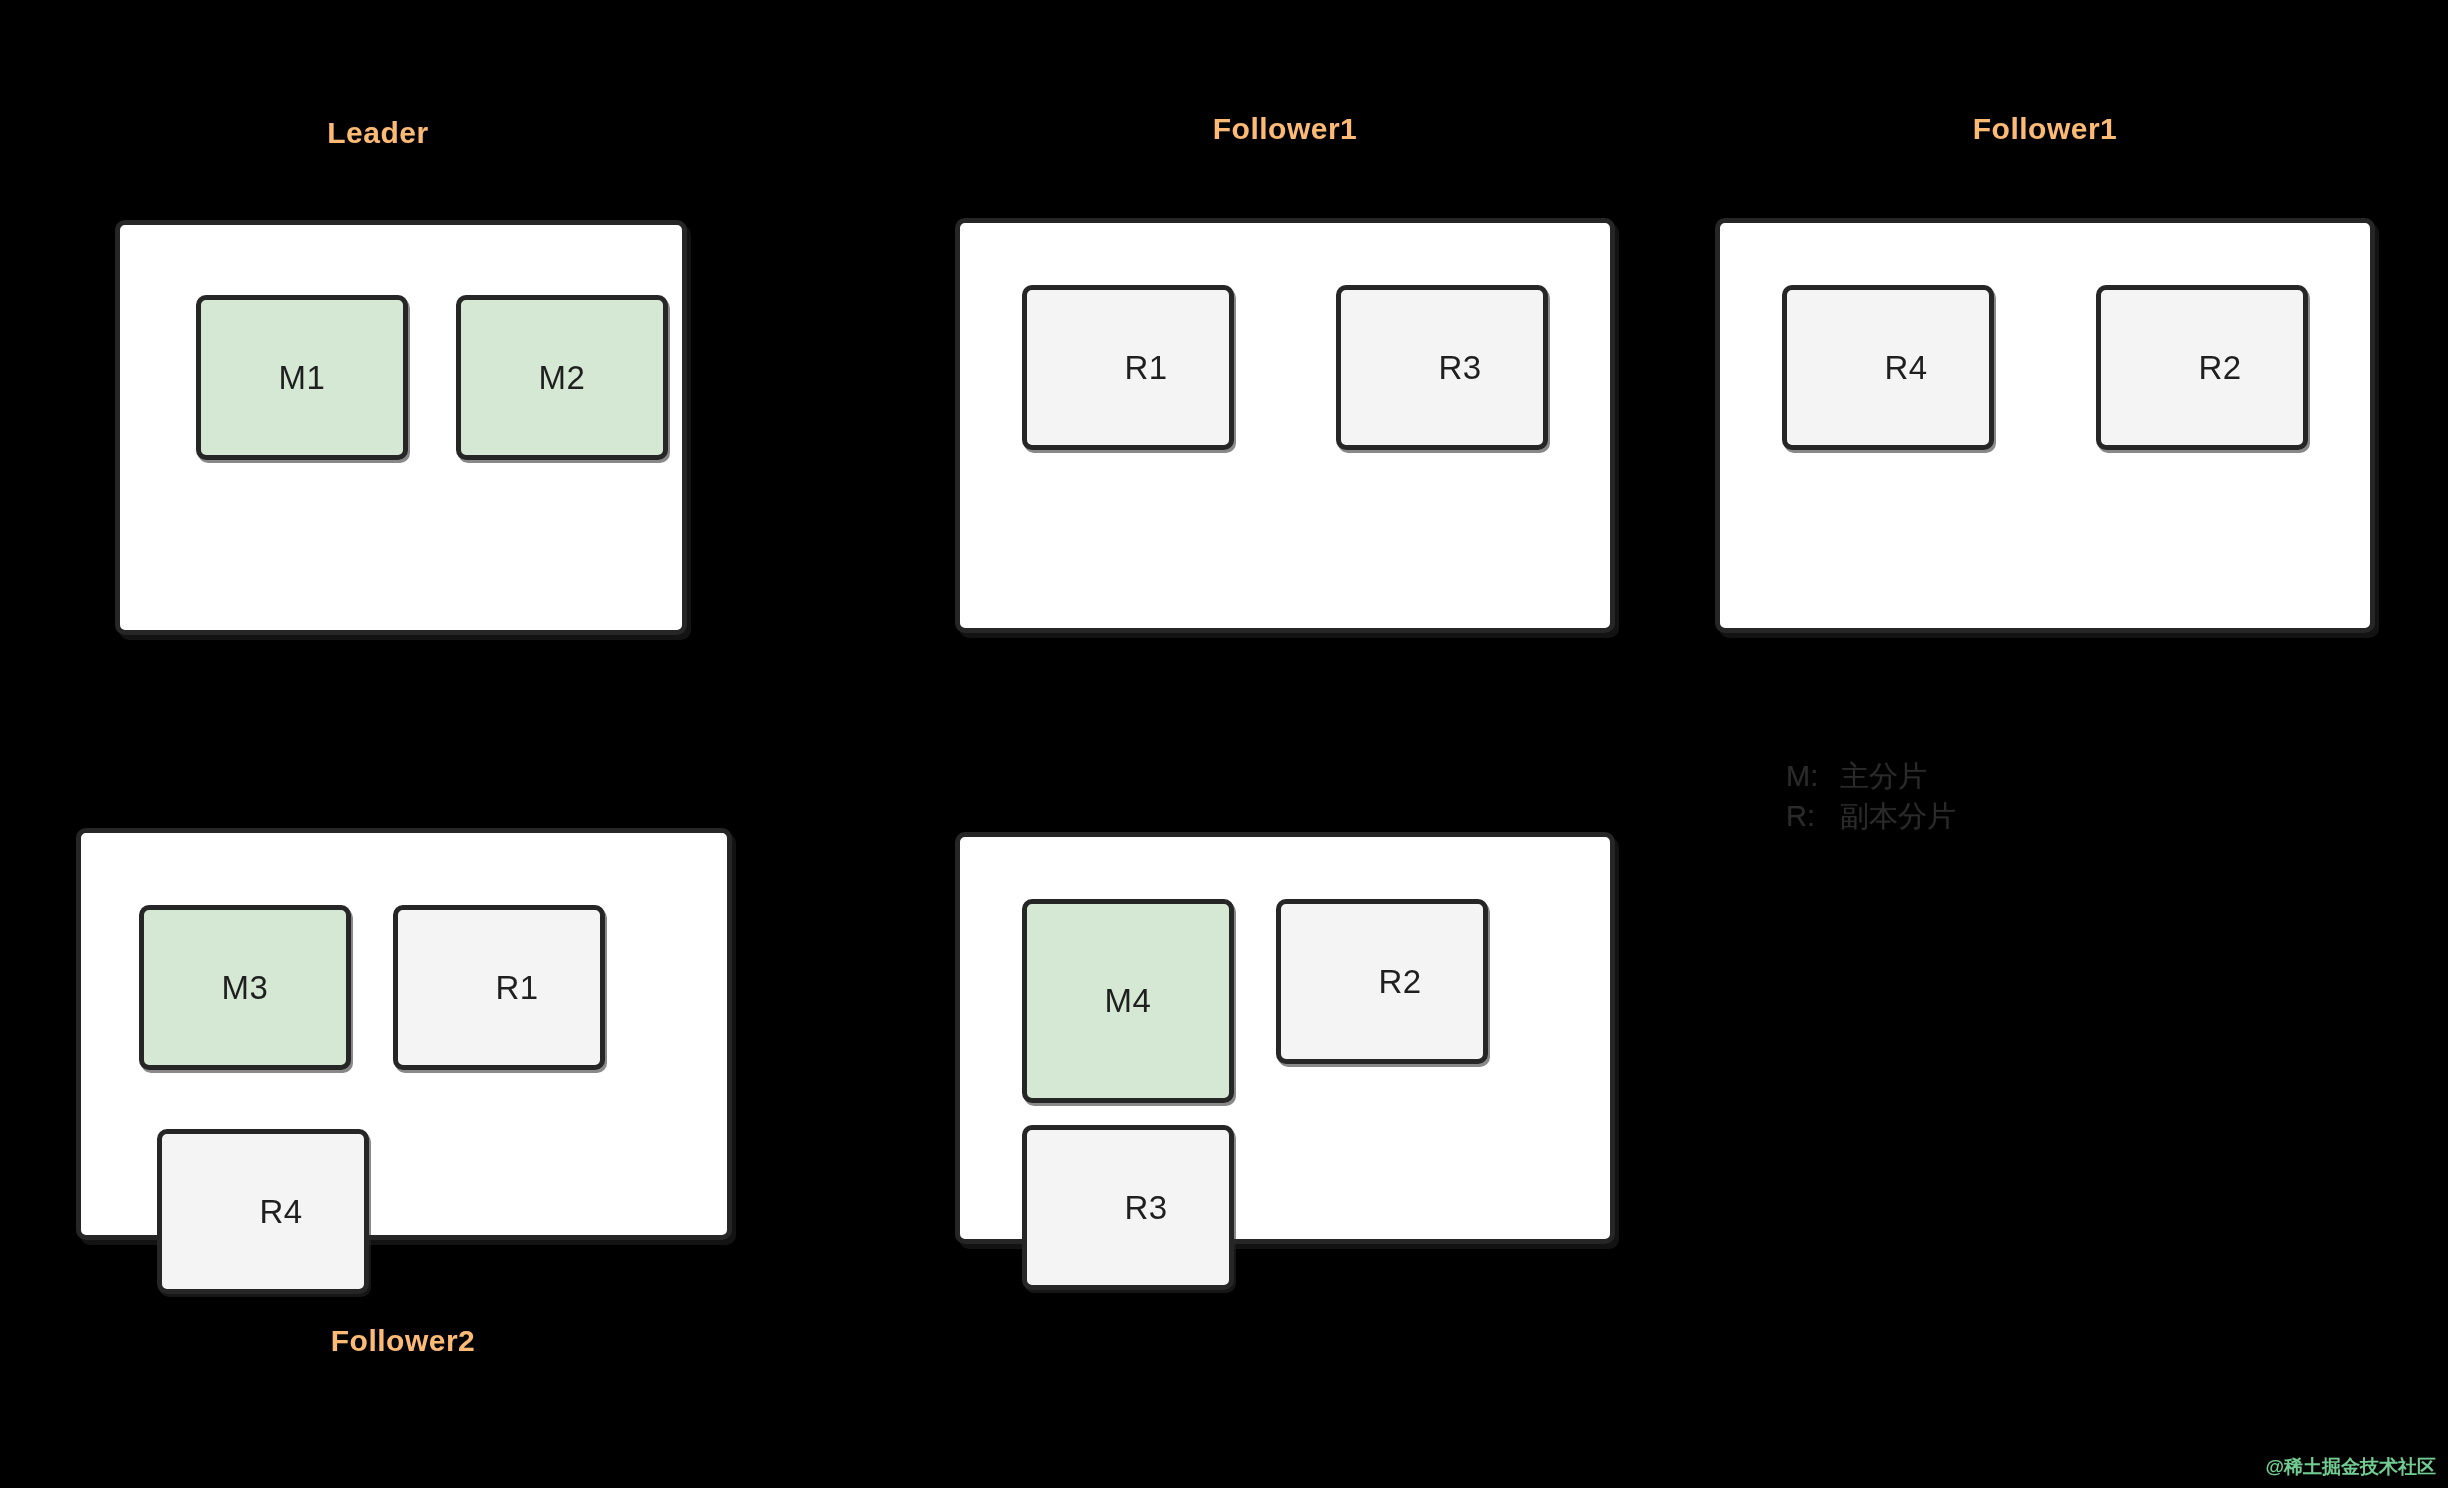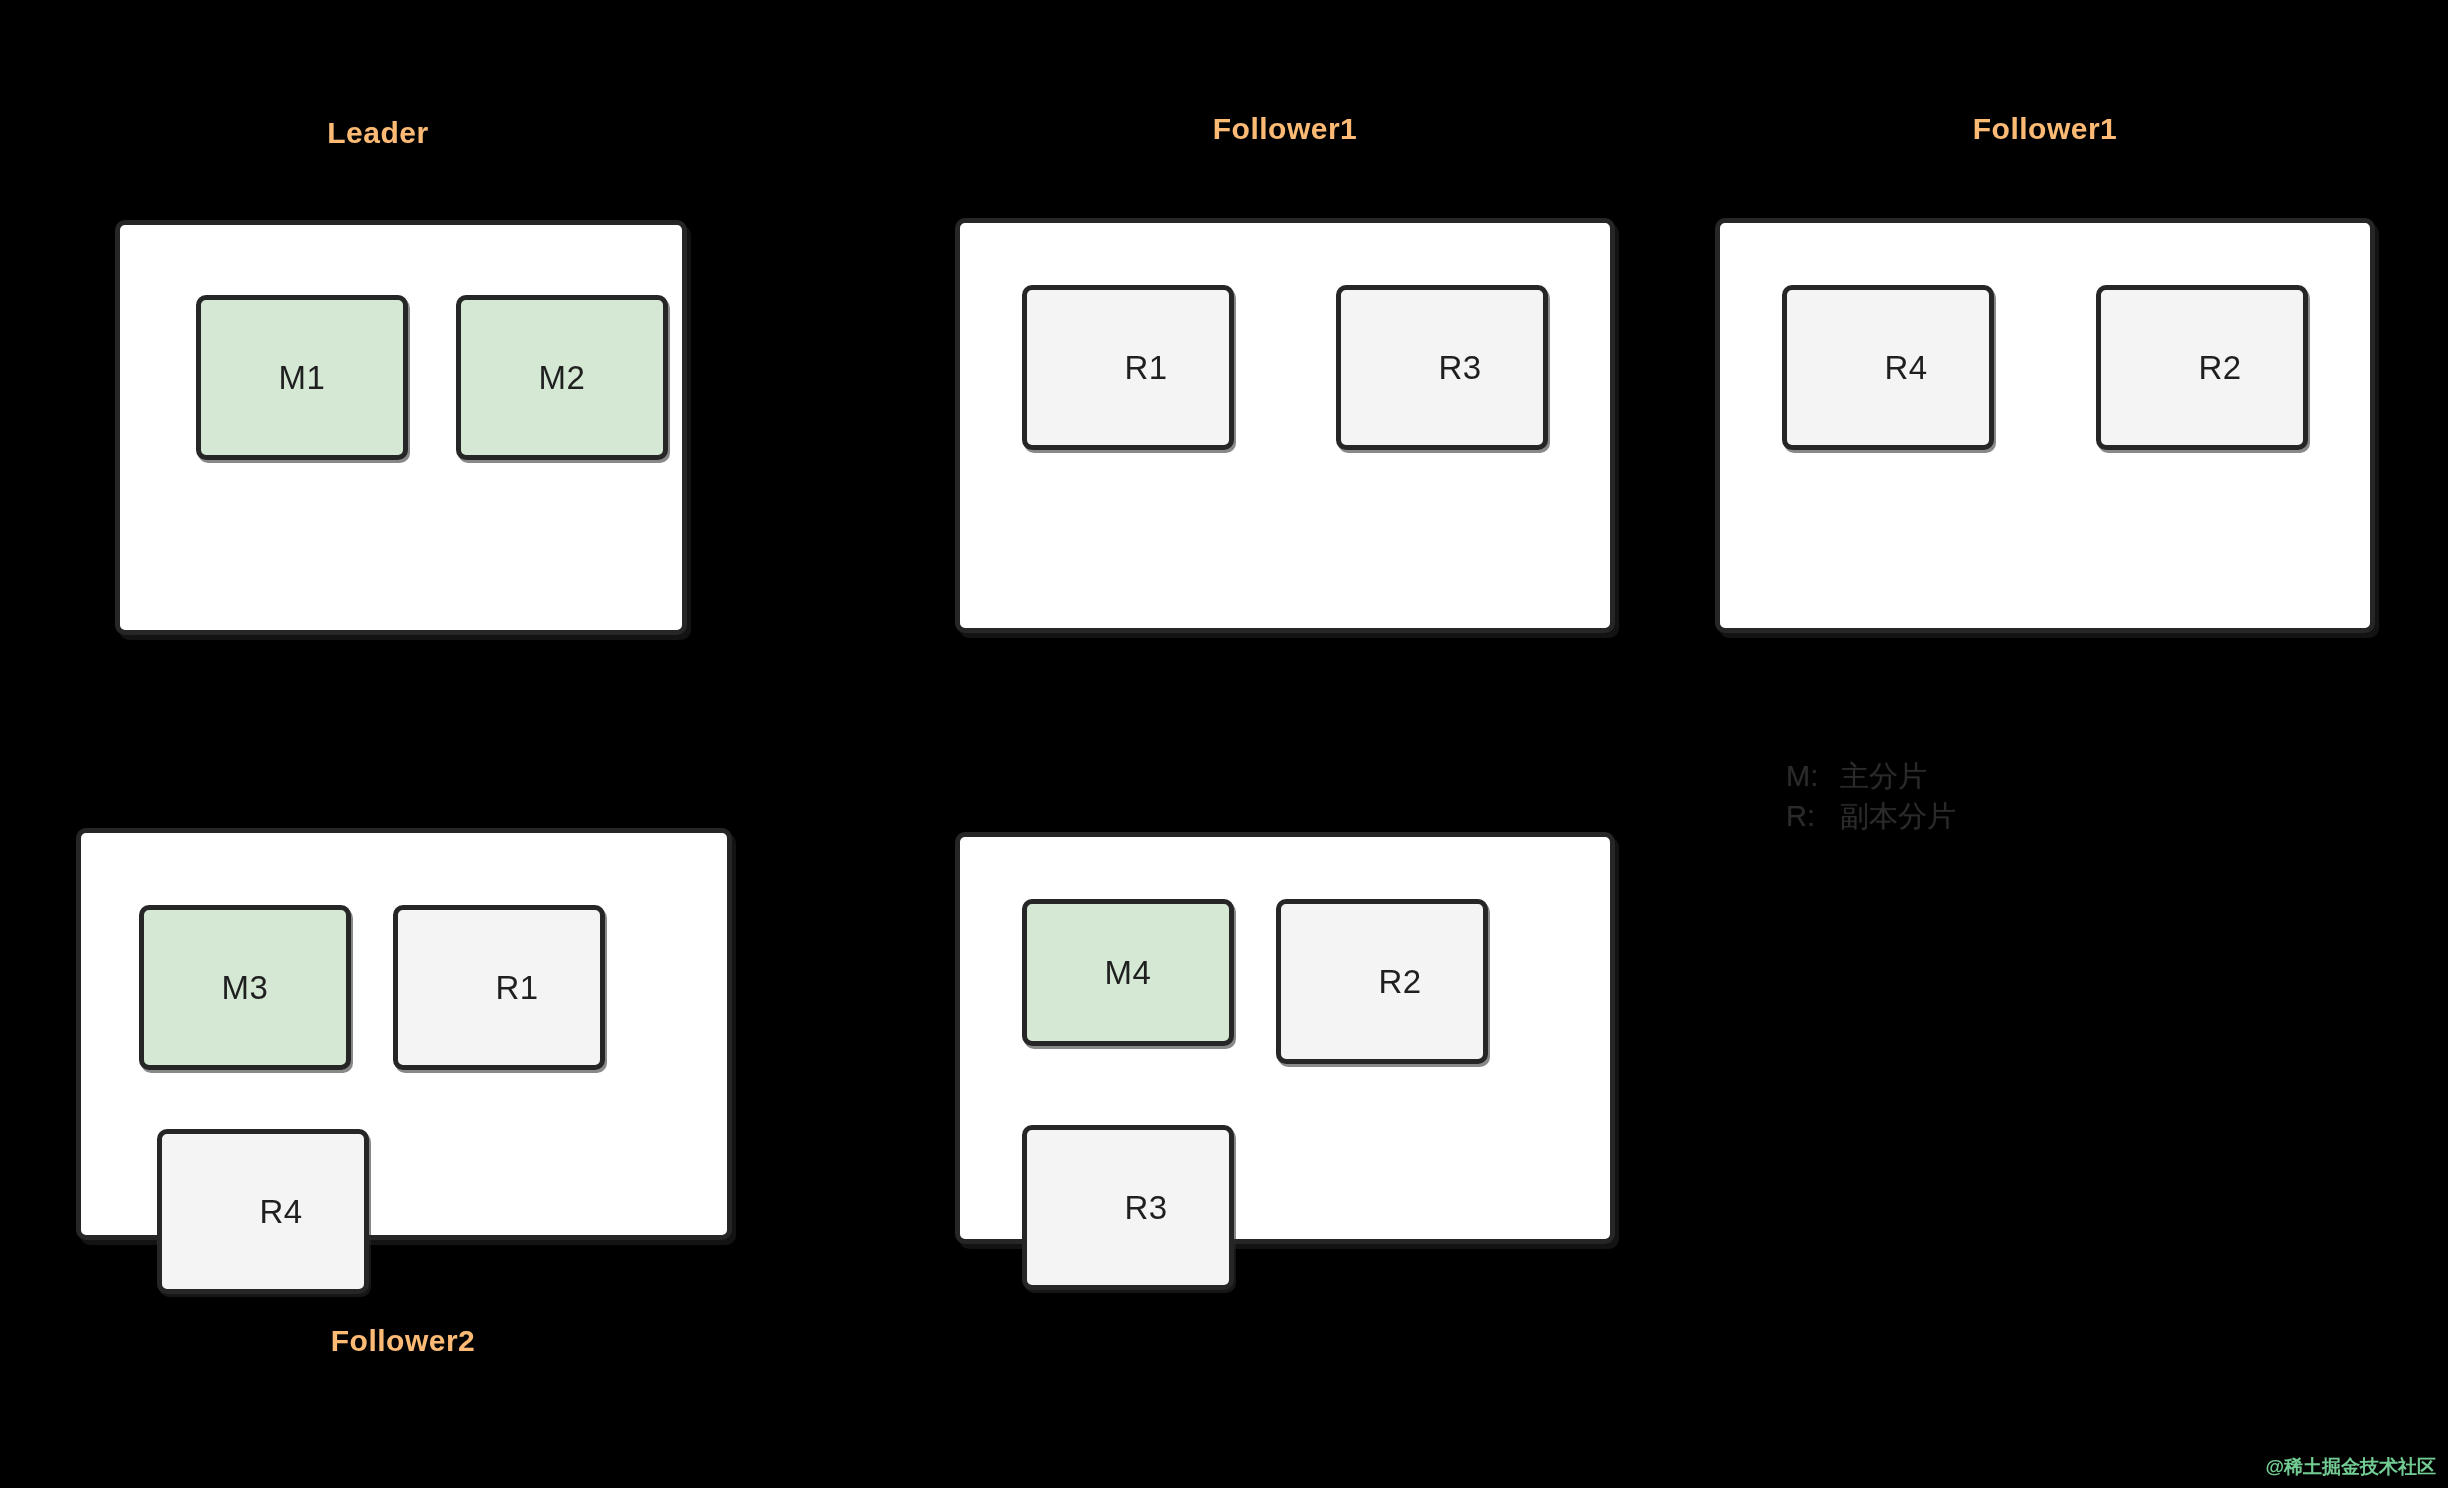--- a/index.html
+++ b/index.html
@@ -134,21 +134,21 @@
       <span>R1</span>
     </div>
     <div class="shard replica" style="left:76px; top:296px; width:212px; height:165px;">
       <span>R4</span>
     </div>
   </div>
 
   <div class="node-title" style="left:76px; top:1324px; width:654px;">Follower2</div>
 
   <div class="node" style="left:955px; top:832px; width:660px; height:412px;">
-    <div class="shard primary" style="left:62px; top:62px; width:212px; height:147px;">
+    <div class="shard primary" style="left:62px; top:62px; width:212px; height:204px;">
       <span>M4</span>
     </div>
     <div class="shard replica" style="left:316px; top:62px; width:212px; height:165px;">
       <span>R2</span>
     </div>
     <div class="shard replica" style="left:62px; top:288px; width:212px; height:165px;">
       <span>R3</span>
     </div>
   </div>
 

